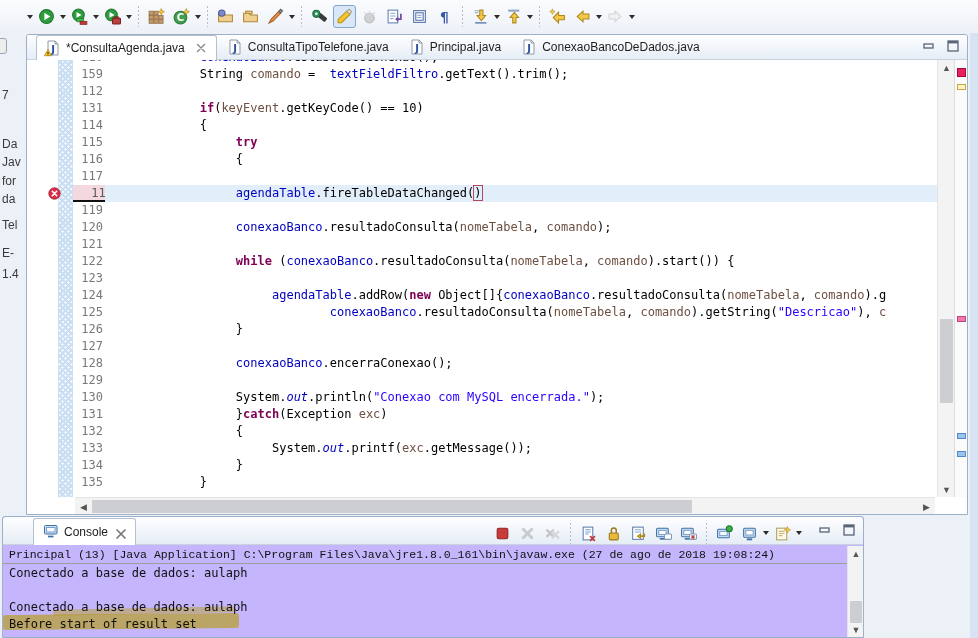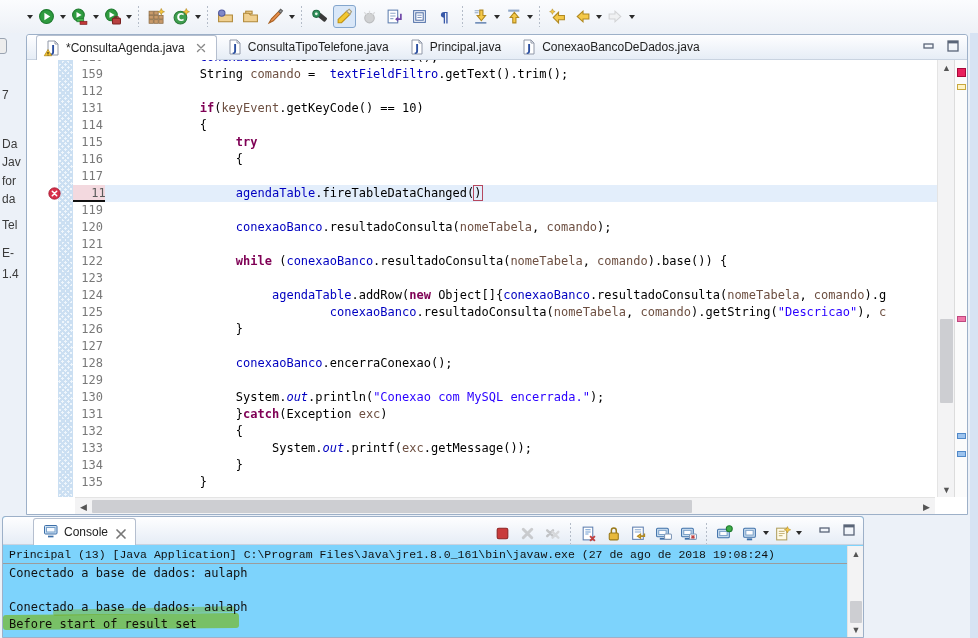--- a/index.html
+++ b/index.html
@@ -75,21 +75,21 @@
   #editor-overview{position:absolute;top:0;bottom:0;right:0;width:13px;background:#FBFBFB;border-left:1px solid #DCDCDC}
   .sb-arrow{position:absolute;left:0;width:17px;height:15px;display:flex;align-items:center;justify-content:center;color:#555;font-size:9px}
   .vthumb{position:absolute;left:2px;width:13px;background:#CDCED2;border-radius:1px}
   .ov-mark{position:absolute}
   #editor-hscroll{position:absolute;left:48px;right:32px;bottom:0;height:17px;background:#F3F3F4;border-top:1px solid #E4E4E4}
   .hs-arrow{position:absolute;top:0;width:17px;height:17px;display:flex;align-items:center;justify-content:center;color:#555;font-size:9px}
   .hthumb{position:absolute;top:2px;height:13px;background:#CDCED2;border-radius:1px}
 
   
   #console-group{position:absolute;left:2px;top:516px;width:862px;height:122px;
-    background:#7dd3fc;border:1px solid #9DB0C8;border-radius:3px 3px 0 0}
+    background:#c4b5fd;border:1px solid #9DB0C8;border-radius:3px 3px 0 0}
   #console-header{position:absolute;left:0;top:0;right:0;height:28px;
     background:linear-gradient(#FEFEFF,#E6EDF6);border-bottom:1px solid #C9D3E0;
     border-radius:3px 3px 0 0;display:flex;align-items:flex-end}
   #console-tab{display:flex;align-items:center;gap:5px;height:27px;margin-left:30px;padding:0 9px;
     background:#fff;border:1px solid #B5BFCF;border-bottom:none;border-radius:3px 3px 0 0;margin-bottom:-1px}
   #console-tab svg{width:16px;height:16px}
   #console-toolbar{position:absolute;right:60px;top:3px;display:flex;align-items:center}
   #console-winbtns{position:absolute;right:6px;top:6px;display:flex;gap:8px}
   #console-status{position:absolute;left:6px;top:31px;right:20px;height:15px;
     font-size:11.5px;color:#111;white-space:nowrap;overflow:hidden}
@@ -407,21 +407,21 @@
         <div class="code-line" style="top: 6px;"><span>            </span><span class="tk-d">String </span><span class="tk-v">comando</span><span class="tk-d"> =  </span><span class="tk-f">textFieldFiltro</span><span class="tk-d">.getText().trim();</span></div>
         <div class="code-line" style="top: 23px;"><span></span></div>
         <div class="code-line" style="top: 40px;"><span>            </span><span class="tk-k">if</span><span class="tk-d">(</span><span class="tk-v">keyEvent</span><span class="tk-d">.getKeyCode() == 10)</span></div>
         <div class="code-line" style="top: 57px;"><span>            </span><span class="tk-d">{</span></div>
         <div class="code-line" style="top: 74px;"><span>                 </span><span class="tk-k">try</span></div>
         <div class="code-line" style="top: 91px;"><span>                 </span><span class="tk-d">{</span></div>
         <div class="code-line cur" style="top: 125px;"><span>                 </span><span class="tk-f">agendaTable</span><span class="tk-d">.fireTableDataChanged(</span><span class="tk-b">)</span></div>
         <div class="code-line" style="top: 142px;"><span></span></div>
         <div class="code-line" style="top: 159px;"><span>                 </span><span class="tk-f">conexaoBanco</span><span class="tk-d">.resultadoConsulta(</span><span class="tk-v">nomeTabela</span><span class="tk-d">, </span><span class="tk-v">comando</span><span class="tk-d">);</span></div>
         <div class="code-line" style="top: 176px;"><span></span></div>
-        <div class="code-line" style="top: 193px;"><span>                 </span><span class="tk-k">while</span><span class="tk-d"> (</span><span class="tk-f">conexaoBanco</span><span class="tk-d">.resultadoConsulta(</span><span class="tk-v">nomeTabela</span><span class="tk-d">, </span><span class="tk-v">comando</span><span class="tk-d">).base()) {</span></div>
+        <div class="code-line" style="top: 193px;"><span>                 </span><span class="tk-k">while</span><span class="tk-d"> (</span><span class="tk-f">conexaoBanco</span><span class="tk-d">.resultadoConsulta(</span><span class="tk-v">nomeTabela</span><span class="tk-d">, </span><span class="tk-v">comando</span><span class="tk-d">).start()) {</span></div>
         <div class="code-line" style="top: 210px;"><span></span></div>
         <div class="code-line" style="top: 227px;"><span>                      </span><span class="tk-f">agendaTable</span><span class="tk-d">.addRow(</span><span class="tk-k">new</span><span class="tk-d"> Object[]{</span><span class="tk-f">conexaoBanco</span><span class="tk-d">.resultadoConsulta(</span><span class="tk-v">nomeTabela</span><span class="tk-d">, </span><span class="tk-v">comando</span><span class="tk-d">).g</span></div>
         <div class="code-line" style="top: 244px;"><span>                              </span><span class="tk-f">conexaoBanco</span><span class="tk-d">.resultadoConsulta(</span><span class="tk-v">nomeTabela</span><span class="tk-d">, </span><span class="tk-v">comando</span><span class="tk-d">).getString(</span><span class="tk-s">"Descricao"</span><span class="tk-d">), </span><span class="tk-v">c</span></div>
         <div class="code-line" style="top: 261px;"><span>                 </span><span class="tk-d">}</span></div>
         <div class="code-line" style="top: 278px;"><span></span></div>
         <div class="code-line" style="top: 295px;"><span>                 </span><span class="tk-f">conexaoBanco</span><span class="tk-d">.encerraConexao();</span></div>
         <div class="code-line" style="top: 312px;"><span></span></div>
         <div class="code-line" style="top: 329px;"><span>                 </span><span class="tk-d">System.</span><span class="tk-i">out</span><span class="tk-d">.println(</span><span class="tk-s">"Conexao com MySQL encerrada."</span><span class="tk-d">);</span></div>
         <div class="code-line" style="top: 346px;"><span>                 </span><span class="tk-d">}</span><span class="tk-k">catch</span><span class="tk-d">(Exception </span><span class="tk-v">exc</span><span class="tk-d">)</span></div>
         <div class="code-line" style="top: 363px;"><span>                 </span><span class="tk-d">{</span></div>

